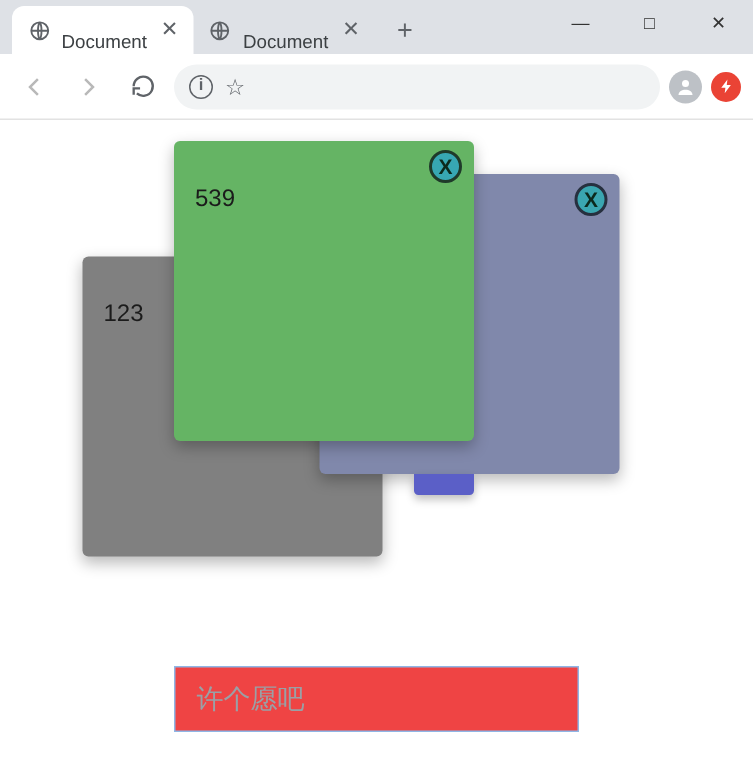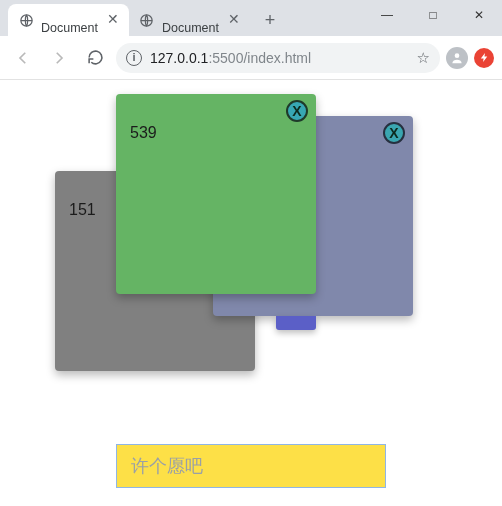--- a/index.html
+++ b/index.html
@@ -127,21 +127,21 @@
     .card.green{ background:#65b464; left:116px; top:14px;  z-index:3; }
     .card.slate{ background:#8088ab; left:213px; top:36px;  z-index:2; }
     .purple-edge {
       position:absolute; left:276px; top:236px; width:40px; height:14px;
       background:#5b5fc7; border-radius:0 0 3px 3px; z-index:2;
       box-shadow: 0 3px 6px rgba(0,0,0,.25);
     }
     .wish {
       position:absolute; left:50%; transform:translateX(-50%);
       bottom: 18px; width: 270px; height: 44px;
-      border: 1px solid #8fb6e6; background:#fde047;
+      border: 1px solid #8fb6e6; background:#ef4444;
       padding: 0 14px; font-size: 18px; color:#333;
       outline:none;
     }
     .wish::placeholder { color:#9aa0a6; }
   </style>
 </head>
 <body>
 
 <div class="chrome">
   <div class="titlebar">
@@ -191,44 +191,41 @@
         </svg>
     </div>
     <div class="navbtn">
       <svg width="17" height="17" viewBox="0 0 24 24" fill="none" stroke="#5f6368" stroke-width="2.2">
           <path d="M3 12a9 9 0 1 1 3 6.7M3 20v-6h6"></path>
         </svg>
     </div>
 
     <div class="addrwrap">
       <span class="addr-info">i</span>
-      <span class="addr">
-        <span>127.0.0.1</span><span class="dim">:5500</span><span class="dim">/index.html</span>
-      </span>
       <span class="star">☆</span>
     </div>
 
     <div class="avatar">
       <svg width="14" height="14" viewBox="0 0 24 24" fill="#fff">
           <circle cx="12" cy="8" r="4"></circle>
           <path d="M4 21c0-4 4-6 8-6s8 2 8 6z"></path>
         </svg>
     </div>
     <div class="ext-badge">
       <svg width="11" height="11" viewBox="0 0 24 24" fill="#fff">
           <path d="M13 2 4 14h6l-1 8 9-12h-6z"></path>
         </svg>
     </div>
   </div>
 </div>
 
 <div class="viewport">
 
   <div class="card gray">
-    <span>151</span>
+    <span>123</span>
     <span class="close">
       <span>X</span>
     </span>
   </div>
 
   <div class="card slate">
     <span></span>
     <span class="close">
       <span>X</span>
     </span>

